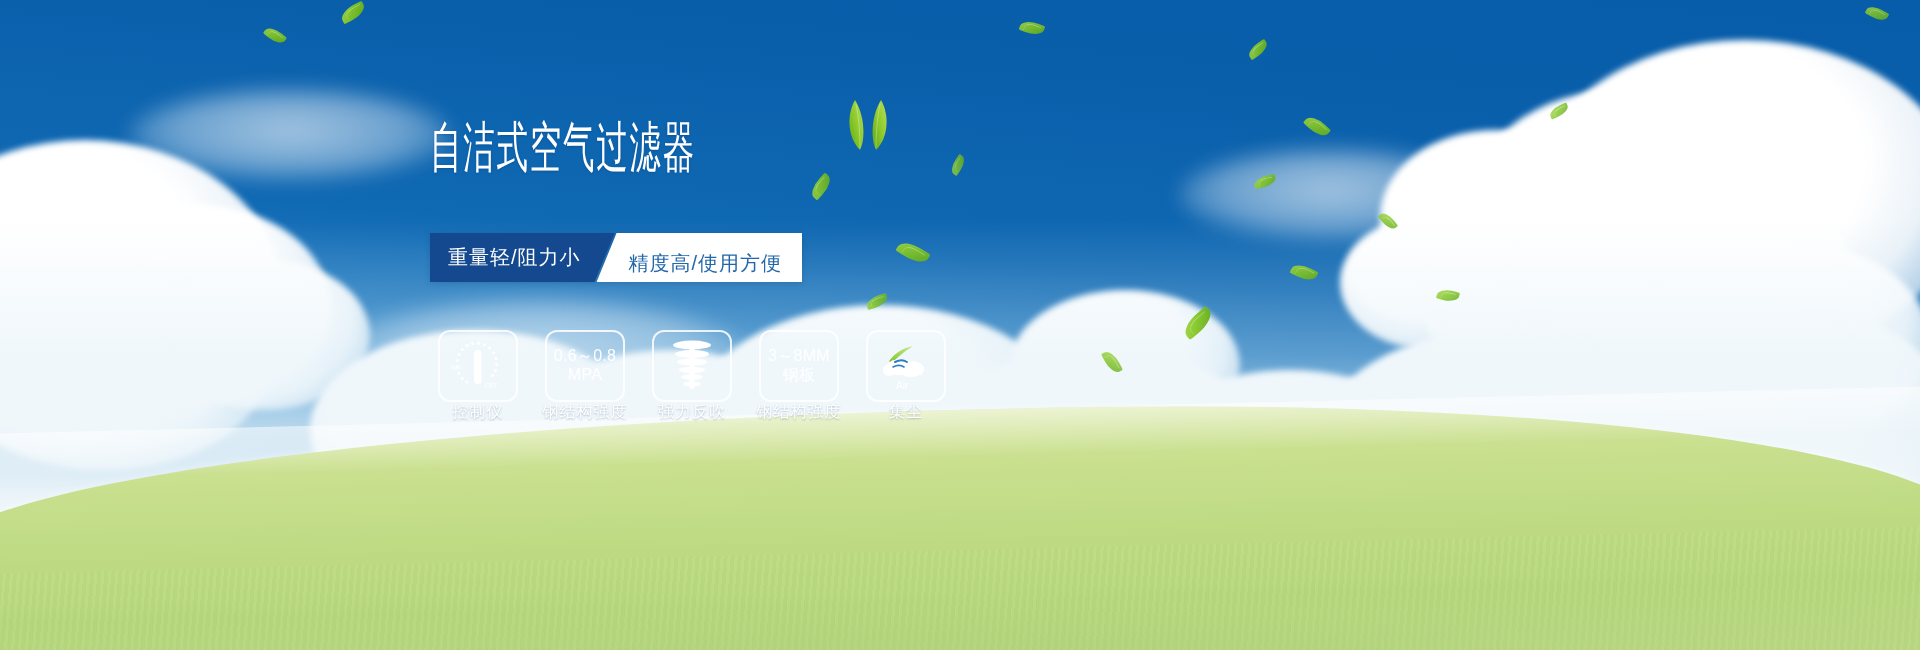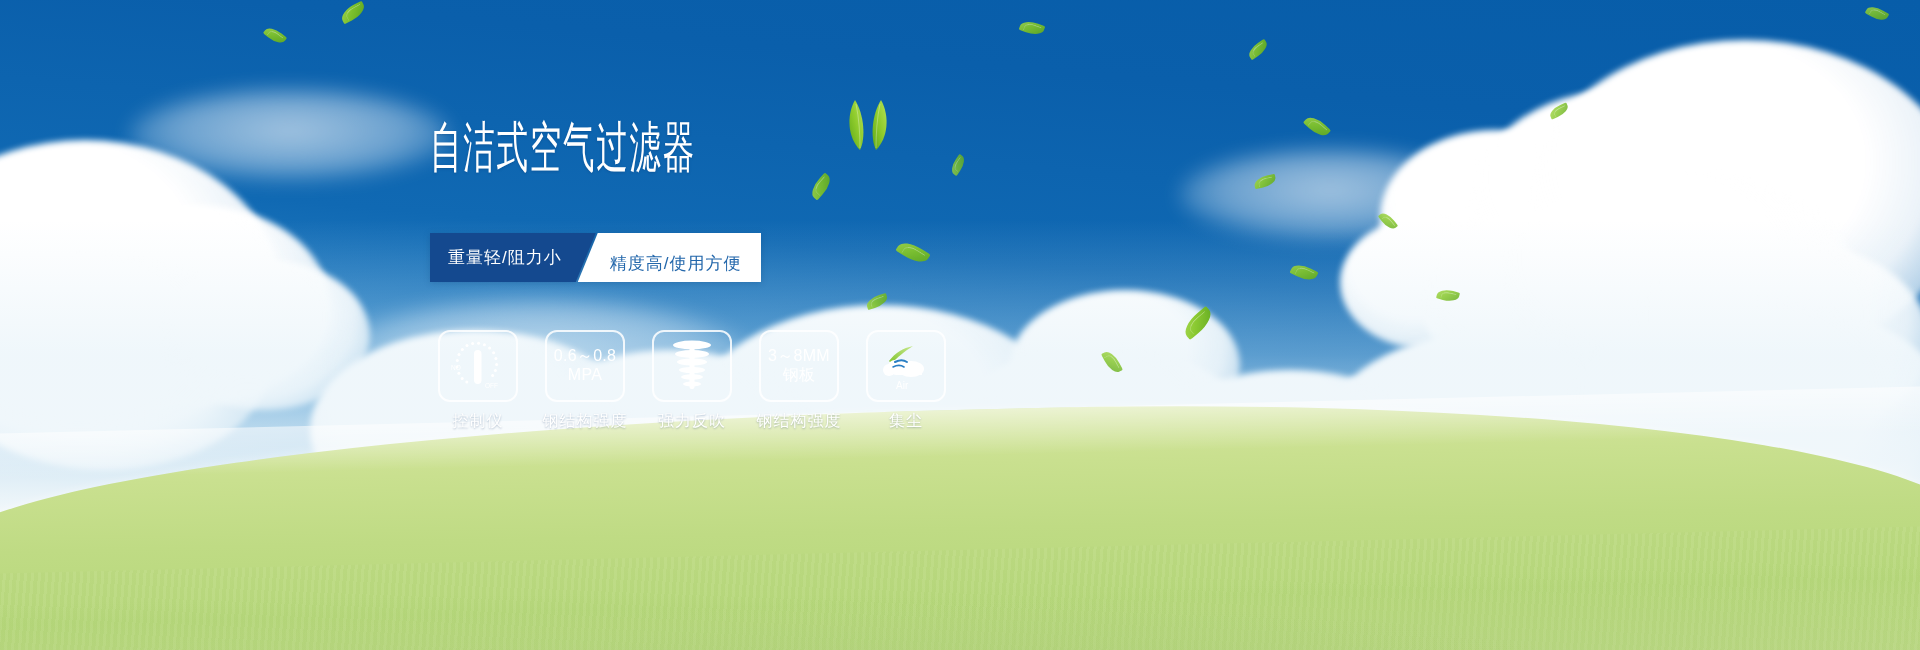--- a/index.html
+++ b/index.html
@@ -173,21 +173,21 @@
     top: 233px;
     display: flex;
     height: 49px;
     z-index: 20;
     filter: drop-shadow(0 1px 3px rgba(0,40,90,0.2));
   }
   .tag {
     display: flex;
     align-items: center;
     justify-content: center;
-    font-size: 17px;
+    font-size: 20px;
     letter-spacing: 1px;
     height: 49px;
   }
   .tag-primary {
     background: #14498f;
     color: #ffffff;
     padding: 0 22px 0 18px;
     margin-right: -18px;
     clip-path: polygon(0 0, 100% 0, calc(100% - 20px) 100%, 0 100%);
     padding-right: 34px;
@@ -227,21 +227,20 @@
     overflow: hidden;
   }
   .feature-text {
     font-size: 16px;
     line-height: 1.18;
     text-align: center;
     letter-spacing: .3px;
     white-space: pre-line;
   }
   .feature-label {
-    margin-top: 9px;
     font-size: 16px;
     color: #ffffff;
     letter-spacing: 1px;
     white-space: nowrap;
     text-shadow: 0 1px 2px rgba(0,40,90,0.28);
   }
 </style>
 </head>
 <body>
 

